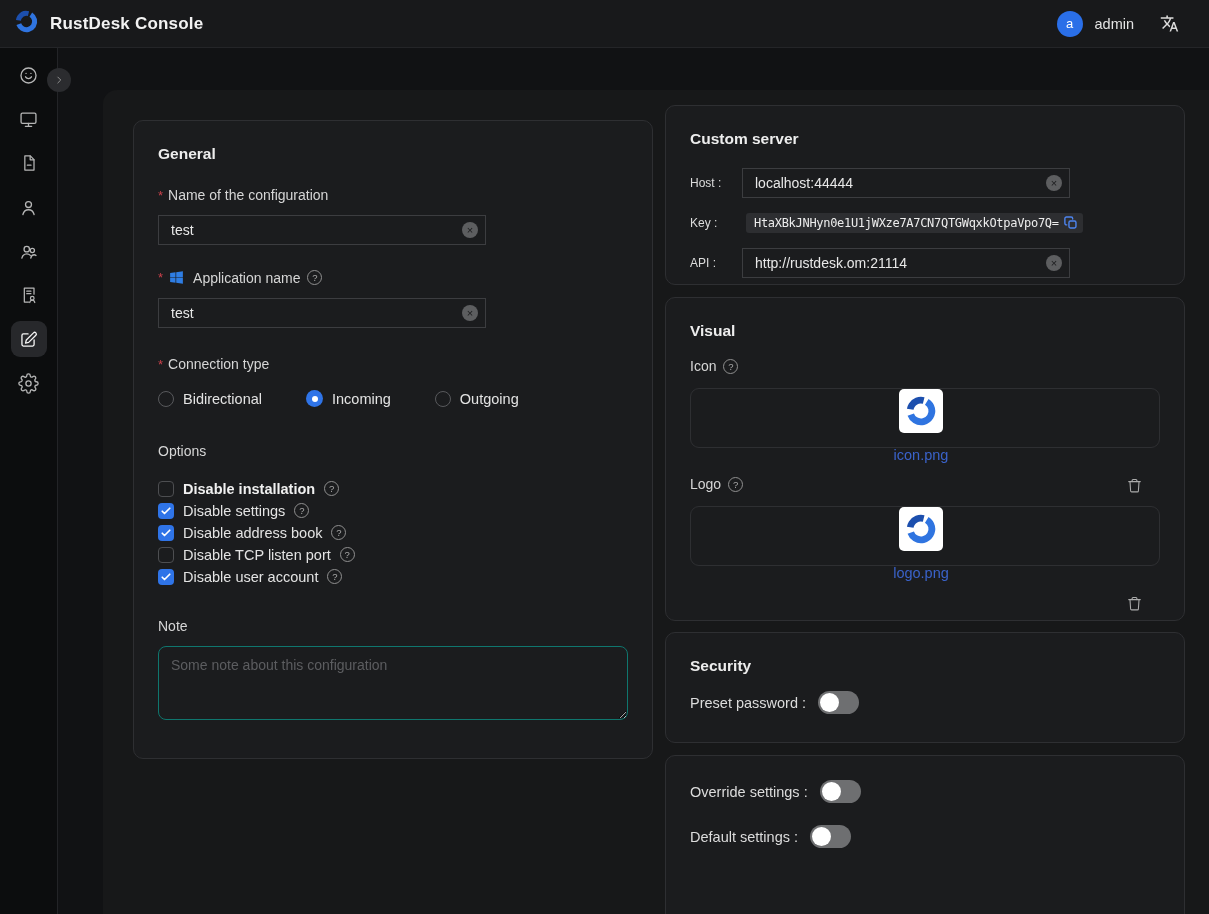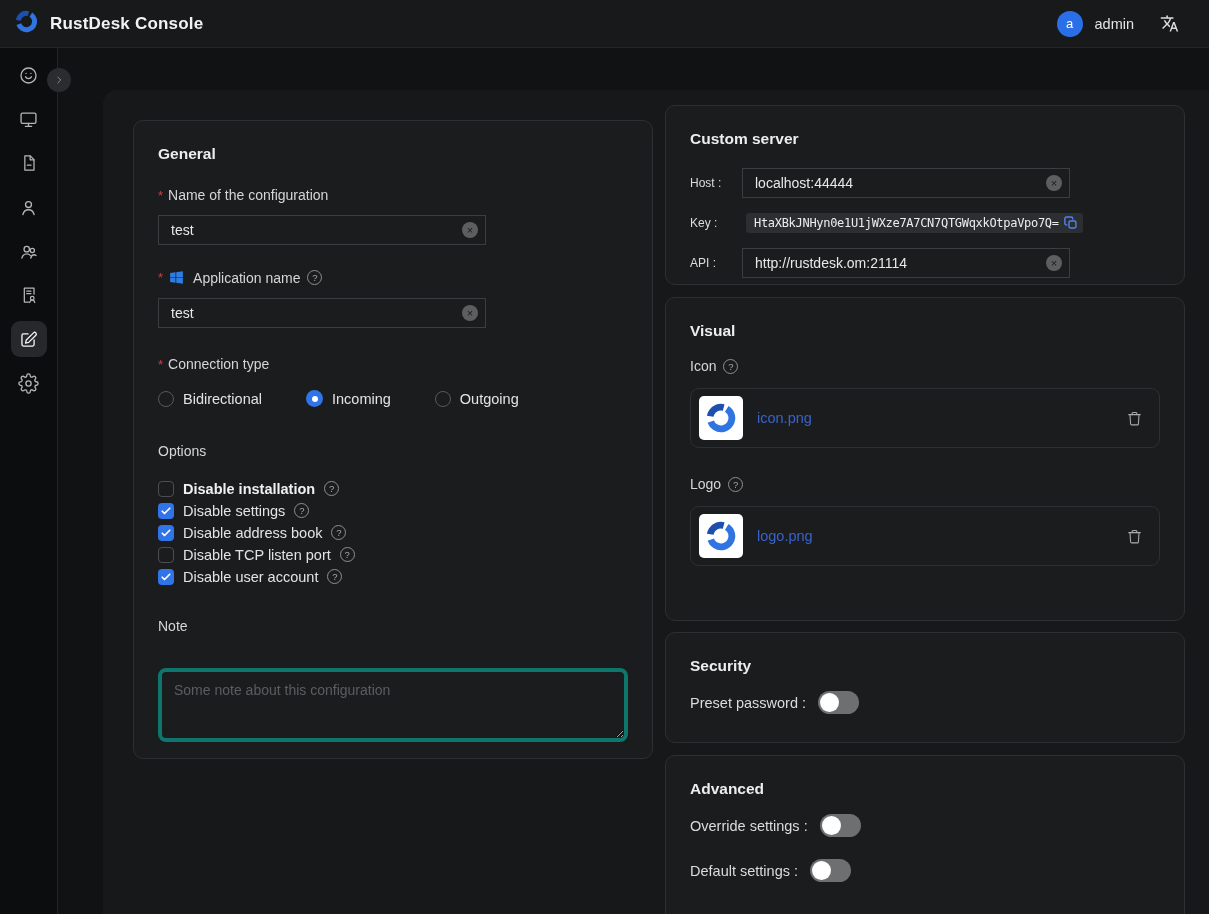--- a/index.html
+++ b/index.html
@@ -55,34 +55,34 @@
   .radio-label { color:#e3e3e3; font-size:14.5px; }
 
   .check-row { display:flex; height:22px; gap:9px; }
   .checkbox { width:16px; height:16px; border-radius:4px; border:1.5px solid #4d4e51; flex:none; position:relative; cursor:pointer; }
   .checkbox.on { border:none; background:#2f74e8; }
   .checkbox svg { display:none; position:absolute; left:2px; top:2px; }
   .checkbox.on svg { display:block; }
   .check-label { color:#e3e3e3; font-size:14.5px; }
   .check-label.bold { font-weight:700; color:#f0f0f0; }
 
-  .note-area { width:470px; height:74px; background:#1b1c1e; border:4px solid #0f766e; border-radius:8px;
+  .note-area { width:470px; height:74px; background:#1b1c1e; border:1px solid #0f766e; border-radius:8px;
                color:#e8e8e8; font-size:14px; padding:10px 12px; resize:both; outline:none;
-               font-family:"Liberation Sans",sans-serif;margin-top:22px; }
+               font-family:"Liberation Sans",sans-serif; }
   .note-area::placeholder { color:#5c5d60; }
 
   .srv-row { display:flex; align-items:center; margin-bottom:10px; }
   .srv-label { width:52px; color:#dcdcdc; font-size:12px; flex:none; }
   .key-chip { display:flex; align-items:center; gap:5px; background:#2d2e31; border-radius:3px;
               padding:3px 5px 3px 8px; margin-left:4px; }
   .key-text { font-family:"DejaVu Sans Mono", monospace; font-size:12px; color:#ededed; letter-spacing:-0.3px; }
   .copy-btn { display:flex; cursor:pointer; }
 
   .file-row { border:1px solid #2e2f32; border-radius:9px; height:60px; display:flex; align-items:center;
-              padding:0 16px 0 8px; gap:14px; margin-top:14px; }
+              padding:0 16px 0 8px; gap:14px; margin-top:14px;flex-direction:column; }
   .thumb { width:44px; height:44px; background:#fff; border-radius:5px; display:flex; align-items:center; justify-content:center; flex:none; }
   .file-link { color:#3a62c9; font-size:14.5px; cursor:pointer; }
   .trash-btn { margin-left:auto; display:flex; cursor:pointer; }
 
   .toggle-row { display:flex; align-items:center; gap:12px; }
   .toggle-label { color:#dcdcdc; font-size:14.5px; }
   .toggle { width:41px; height:23px; border-radius:12px; background:#6e6f71; position:relative; cursor:pointer; flex:none; }
   .toggle::after { content:""; position:absolute; left:2px; top:2px; width:19px; height:19px; border-radius:50%; background:#fff; }
 
   .mb12{margin-bottom:12px;} .mb16{margin-bottom:16px;} .mb18{margin-bottom:18px;}
@@ -358,21 +358,20 @@
 
       <div class="card" style="height:111px;">
         <div class="card-title mb16">Security</div>
         <div class="toggle-row">
           <span class="toggle-label">Preset password :</span>
           <span class="toggle"></span>
         </div>
       </div>
 
       <div class="card" style="height:210px;">
-        <div class="card-title mb16">Advanced</div>
         <div class="toggle-row mb22">
           <span class="toggle-label">Override settings :</span>
           <span class="toggle"></span>
         </div>
         <div class="toggle-row">
           <span class="toggle-label">Default settings :</span>
           <span class="toggle"></span>
         </div>
       </div>
 

